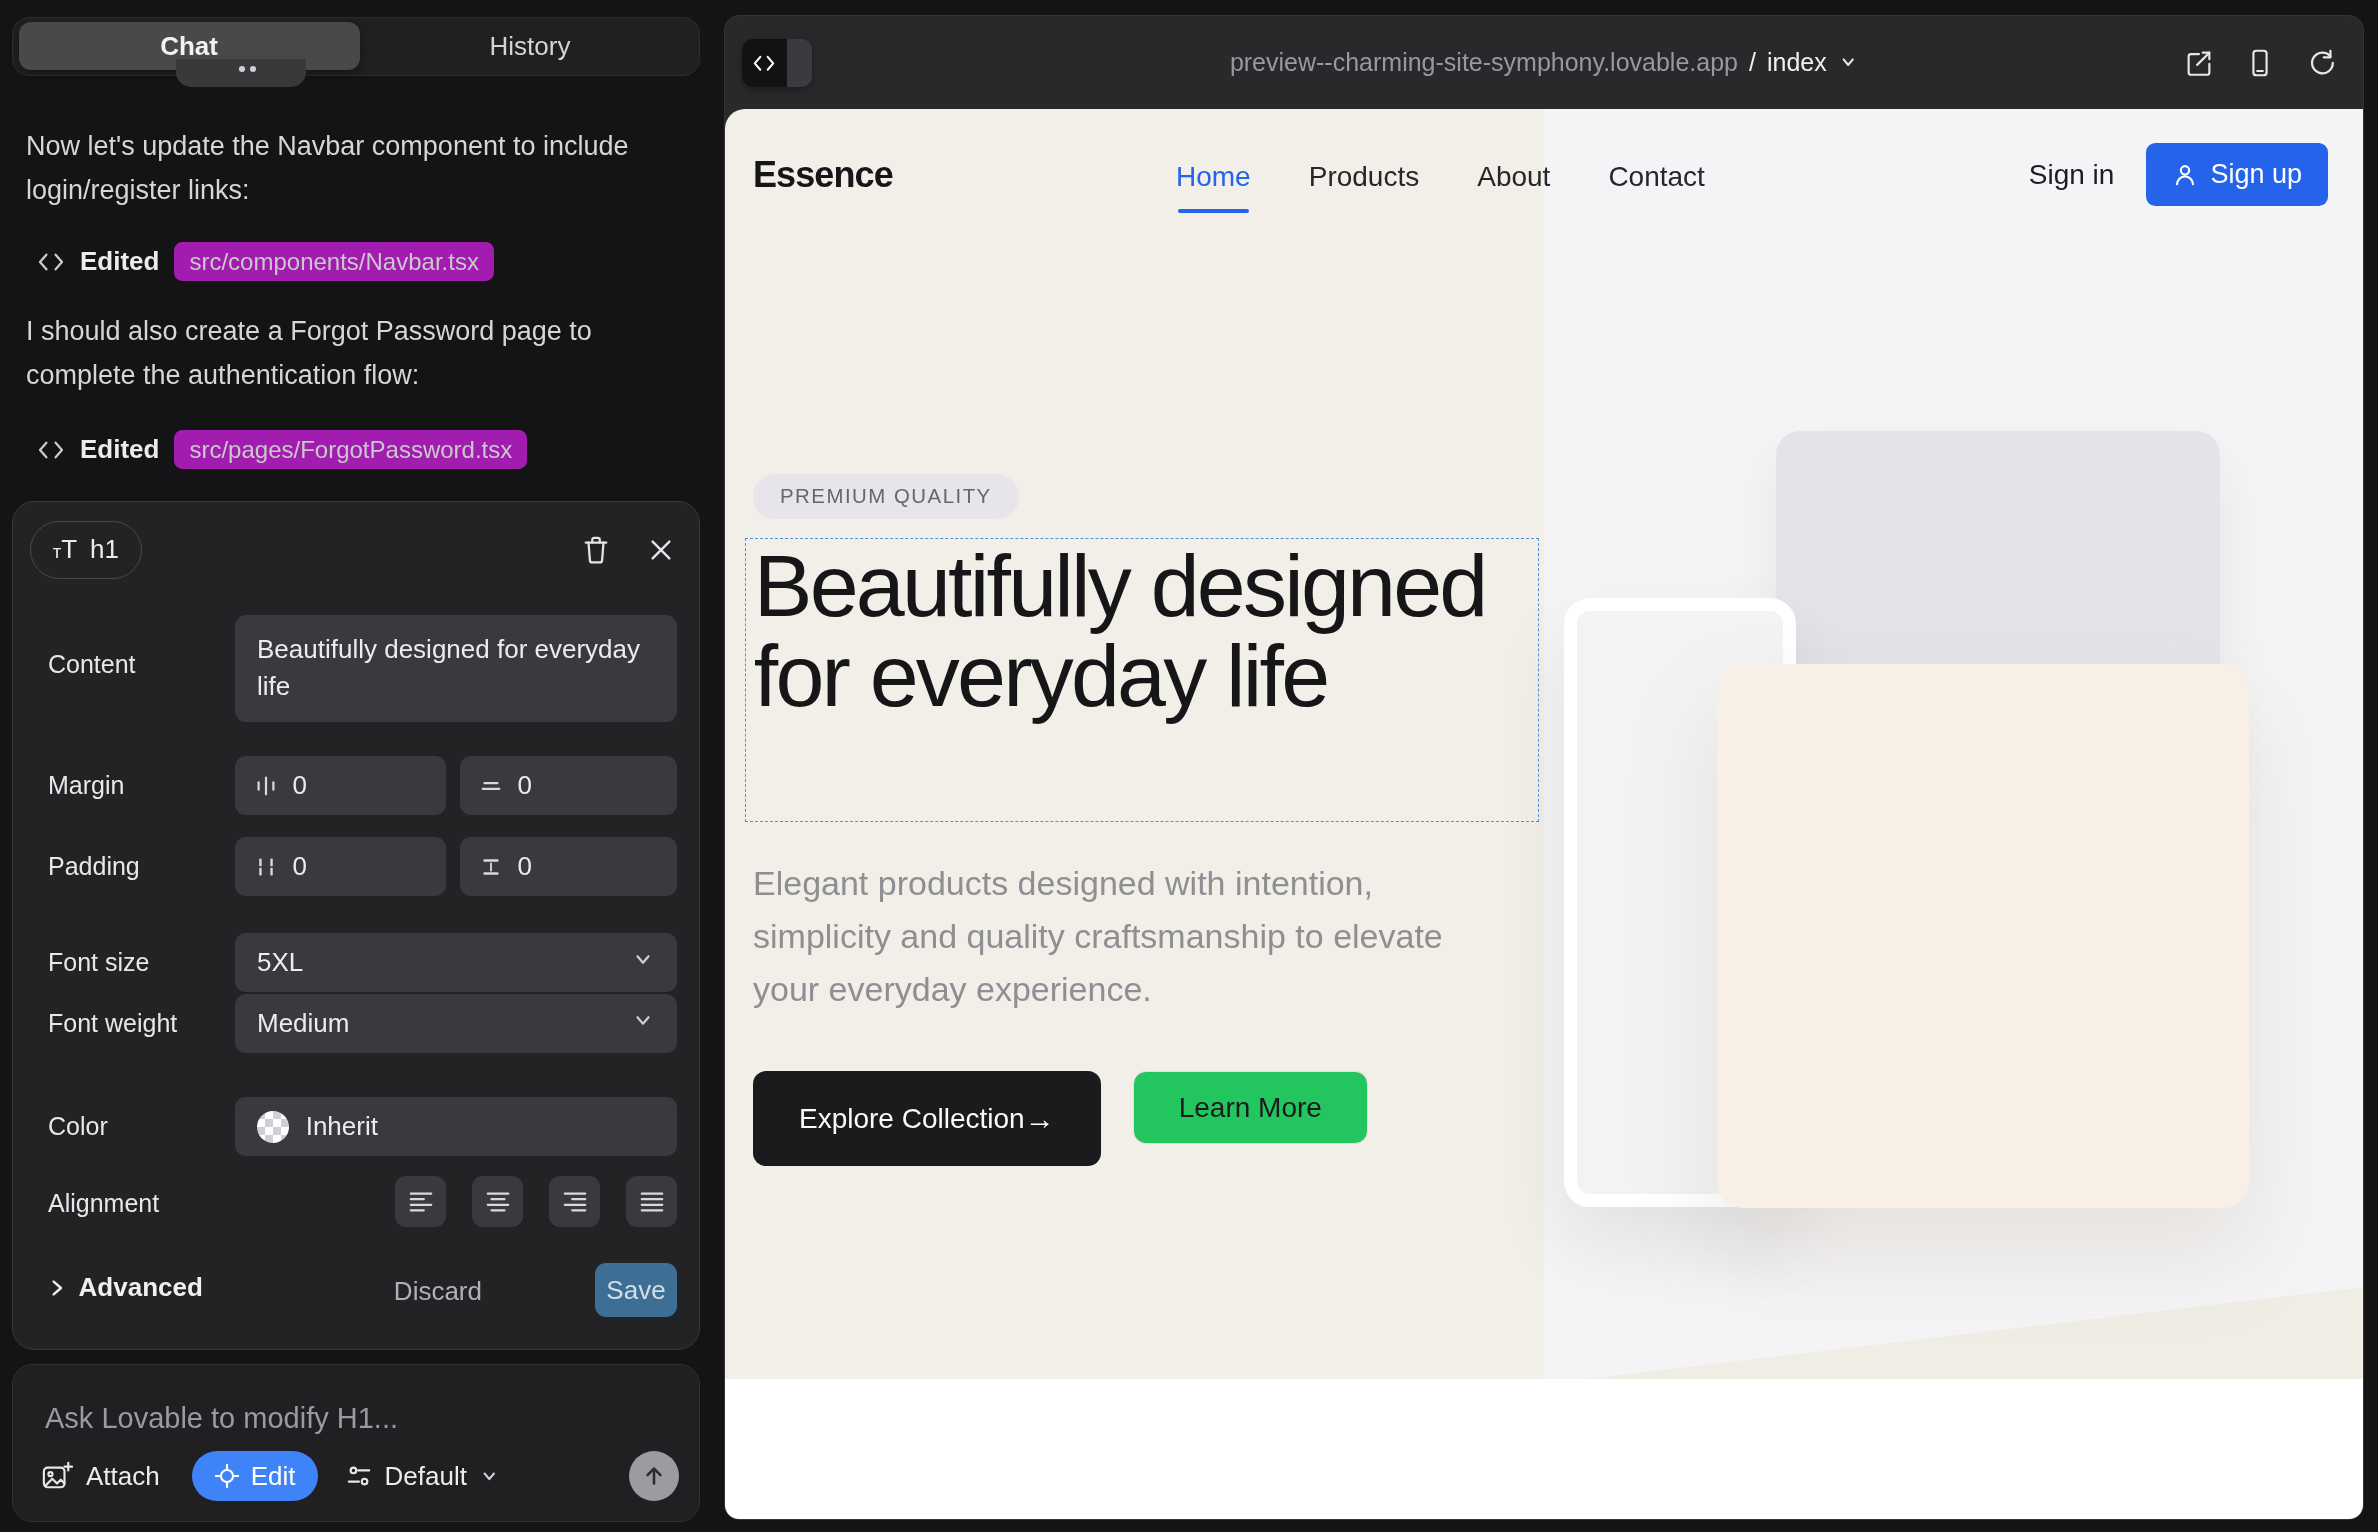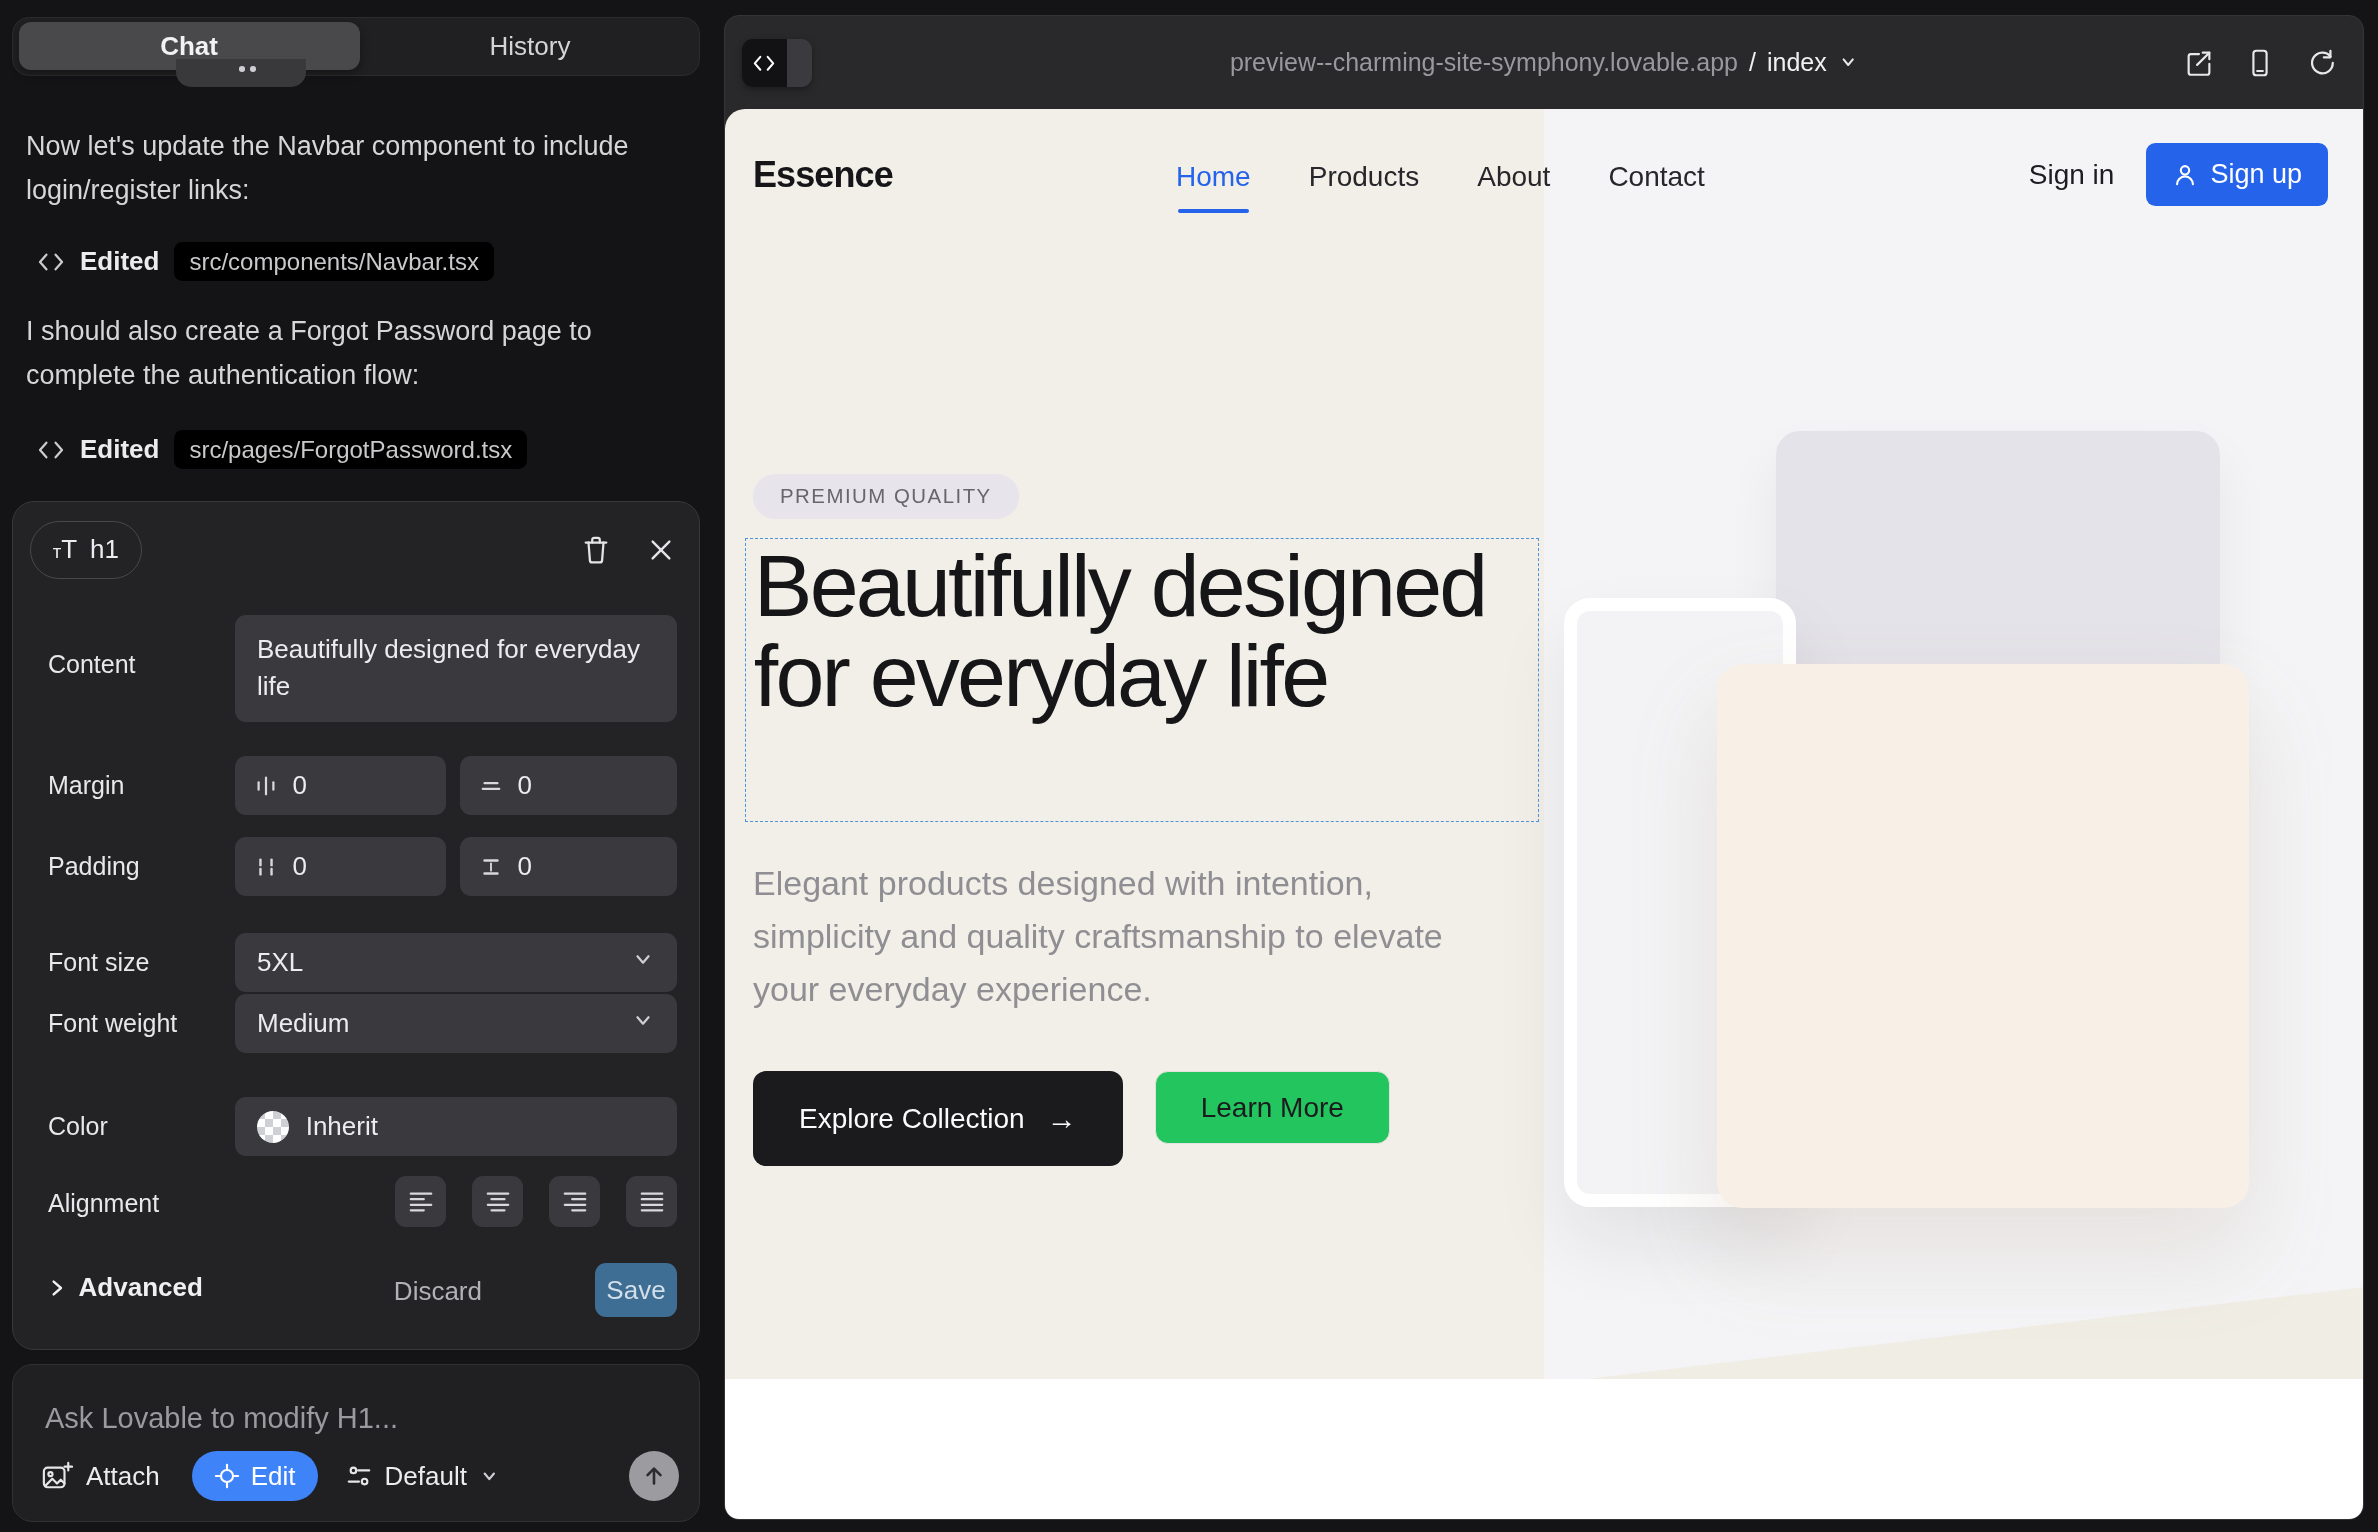--- a/index.html
+++ b/index.html
@@ -16,21 +16,21 @@
   .pill-partial { position:absolute; left:176px; top:59px; width:130px; height:28px; background:#39393c; border-radius:0 0 15px 15px; }
   .pill-partial .dot { position:absolute; top:7.4px; width:5.6px; height:5.6px; border-radius:50%; background:#cfcfd3; }
 
   .chat-msg { position:absolute; left:26px; width:649px; color:#d6d6d8; font-size:27px; line-height:44px; }
   .msg1 { top:124px; }
   .msg2 { top:309px; }
 
   .edited-row { position:absolute; left:37px; height:41px; display:flex; align-items:center; gap:15px; }
   .er1 { top:241px; } .er2 { top:429px; }
   .edited-label { color:#ececee; font-size:26px; font-weight:700; }
-  .file-badge { background:#000000; border-radius:8.3px; padding:5.6px 15px; color:#c9c9cc; font-size:24px; }
+  .file-badge { background:#a21caf; border-radius:8.3px; padding:5.6px 15px; color:#c9c9cc; font-size:24px; }
   .code-icon svg { display:block; }
 
   
   .editor { position:absolute; left:12px; top:501px; width:688px; height:849px; background:#232326; border:0.9px solid #38383b; border-radius:22px; }
   .erow { position:absolute; left:22px; right:22px; }
   .erow-label { position:absolute; left:13px; color:#e8e8ea; font-size:25px; font-weight:500; }
 
   .tag-pill { position:absolute; left:16.7px; top:18.6px; height:58px; border:0.9px solid #48484b; border-radius:927px; display:flex; align-items:center; gap:13px; padding:0 22px; color:#ececee; }
   .tt-small { font-size:18.6px; } .tt-big { font-size:26px; } .tag-name { font-size:26px; }
   .icon-btn { position:absolute; top:26px; width:43px; height:43px; display:flex; align-items:center; justify-content:center; cursor:pointer; }
@@ -106,21 +106,21 @@
   .nav-link.active::after { content:""; position:absolute; left:1.9px; right:1.9px; bottom:-20.4px; height:4.6px; background:#2563eb; border-radius:1.9px; }
   .nav-right { position:absolute; right:35px; top:34px; display:flex; align-items:center; gap:32px; }
   .signin { font-size:28px; color:#1d1d21; cursor:pointer; }
   .signup { height:63px; background:#2563eb; border-radius:9.3px; display:flex; align-items:center; gap:12px; padding:8px 26px; color:#ffffff; font-size:27px; cursor:pointer; }
 
   .hero-badge { position:absolute; left:28px; top:365px; height:45px; background:#e7e5eb; border-radius:22px; display:flex; align-items:center; padding:0 27px; color:#66666c; font-size:20.4px; font-weight:500; letter-spacing:1.5px; }
   .hero-h1-box { position:absolute; left:20.4px; top:429px; width:794px; height:284px; border:1.9px dashed #4d93dc; }
   .hero-h1 { position:absolute; left:7.4px; top:1.9px; width:779px; font-size:88px; line-height:90px; font-weight:500; letter-spacing:-2.8px; color:#161618; }
   .hero-para { position:absolute; left:28px; top:748px; width:742px; font-size:34px; line-height:53px; color:#8e8e93; }
   .hero-ctas { position:absolute; left:28px; top:962px; display:flex; gap:32px; }
-  .cta-primary { height:95px; background:#1b1b1e; border-radius:13px; display:flex; align-items:center; gap:22px; padding:0 46px; color:#fbfbfb; font-size:28px; cursor:pointer; }
+  .cta-primary { height:95px; background:#1b1b1e; border-radius:13px; display:flex; align-items:center; padding:0 46px; color:#fbfbfb; font-size:28px; cursor:pointer; }
   .cta-arrow { font-size:30px; }
   .cta-secondary { height:73px; background:#22c55e; border:1.9px solid #e3e1dd; border-radius:13px; display:flex; align-items:center; padding:0 45px; color:#1b1b1e; font-size:28px; cursor:pointer; }
 </style>
 </head>
 <body>
 
 <aside class="sidebar">
 
   <div class="tabbar">
     <div class="tab-chat">Chat</div>

